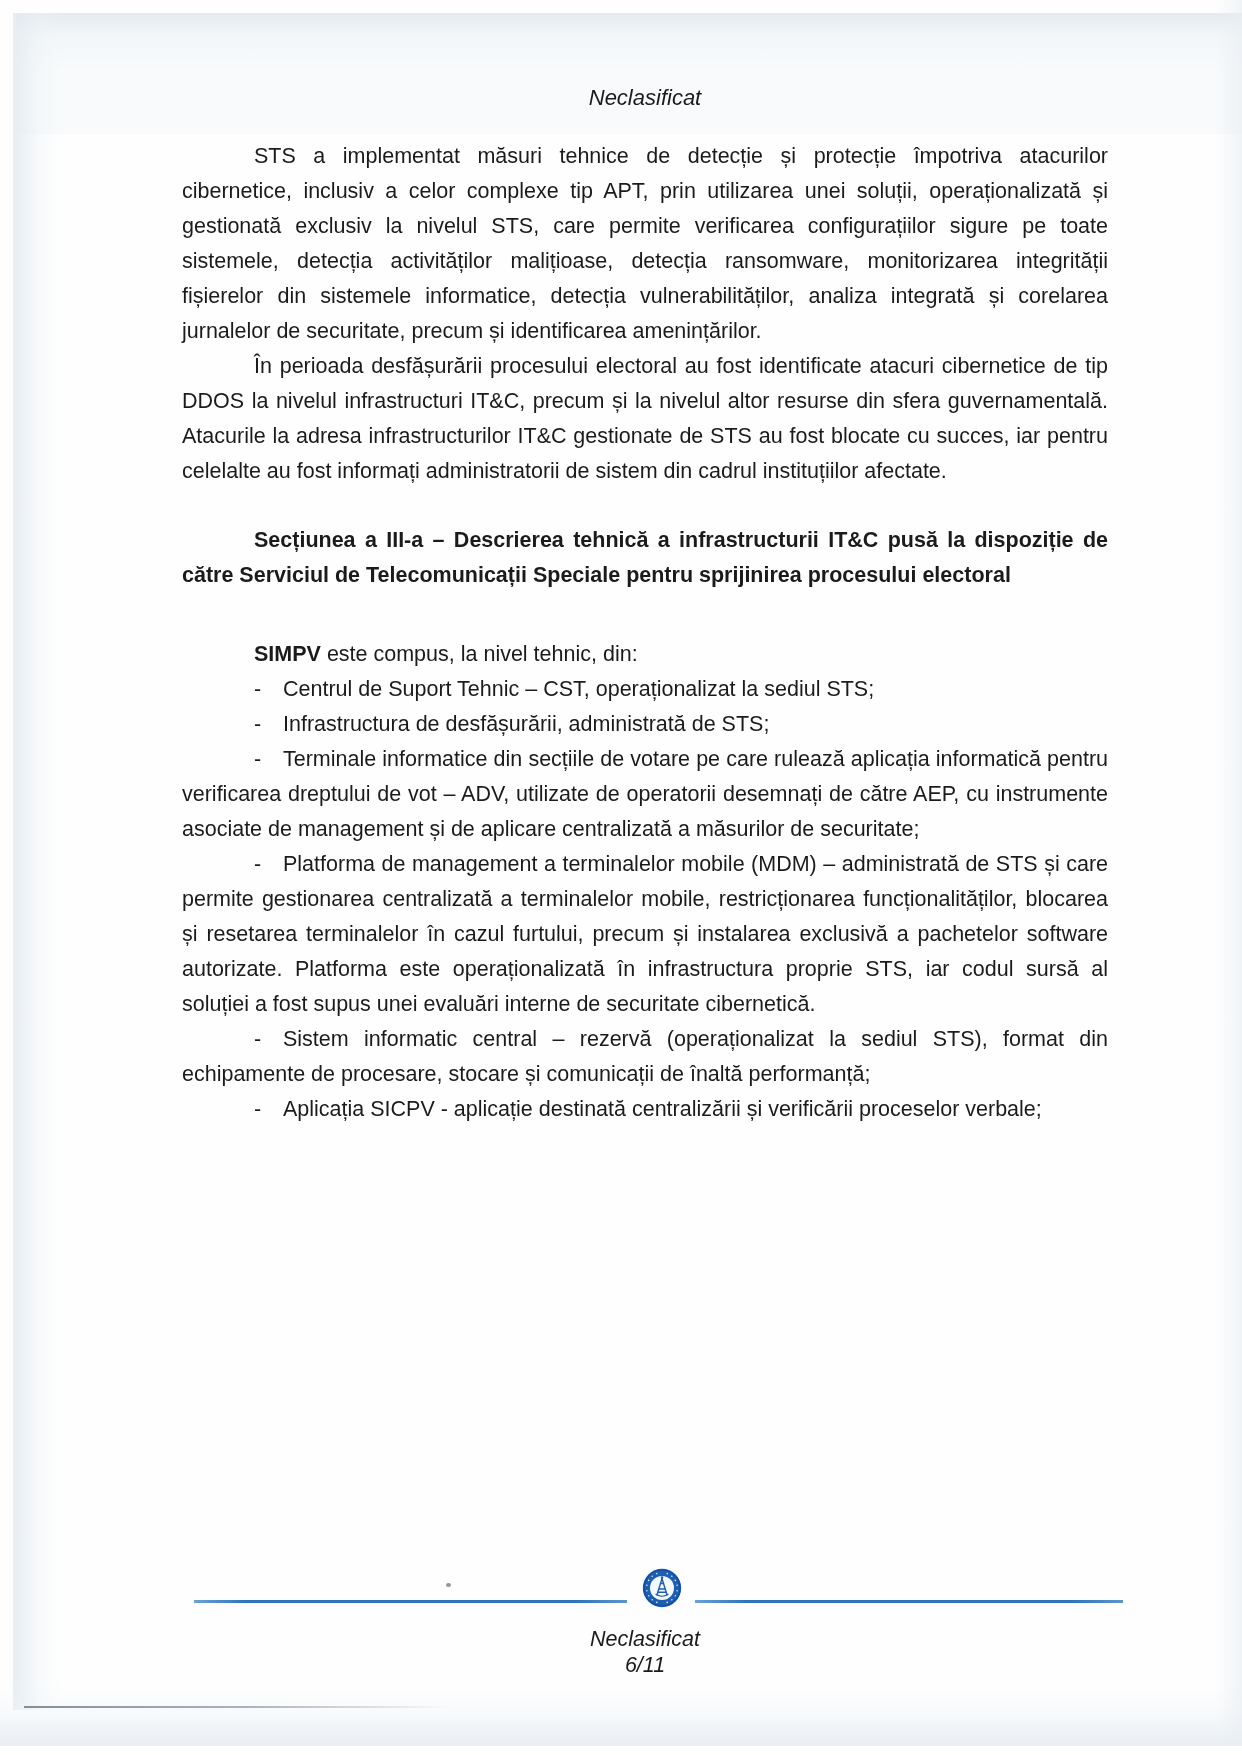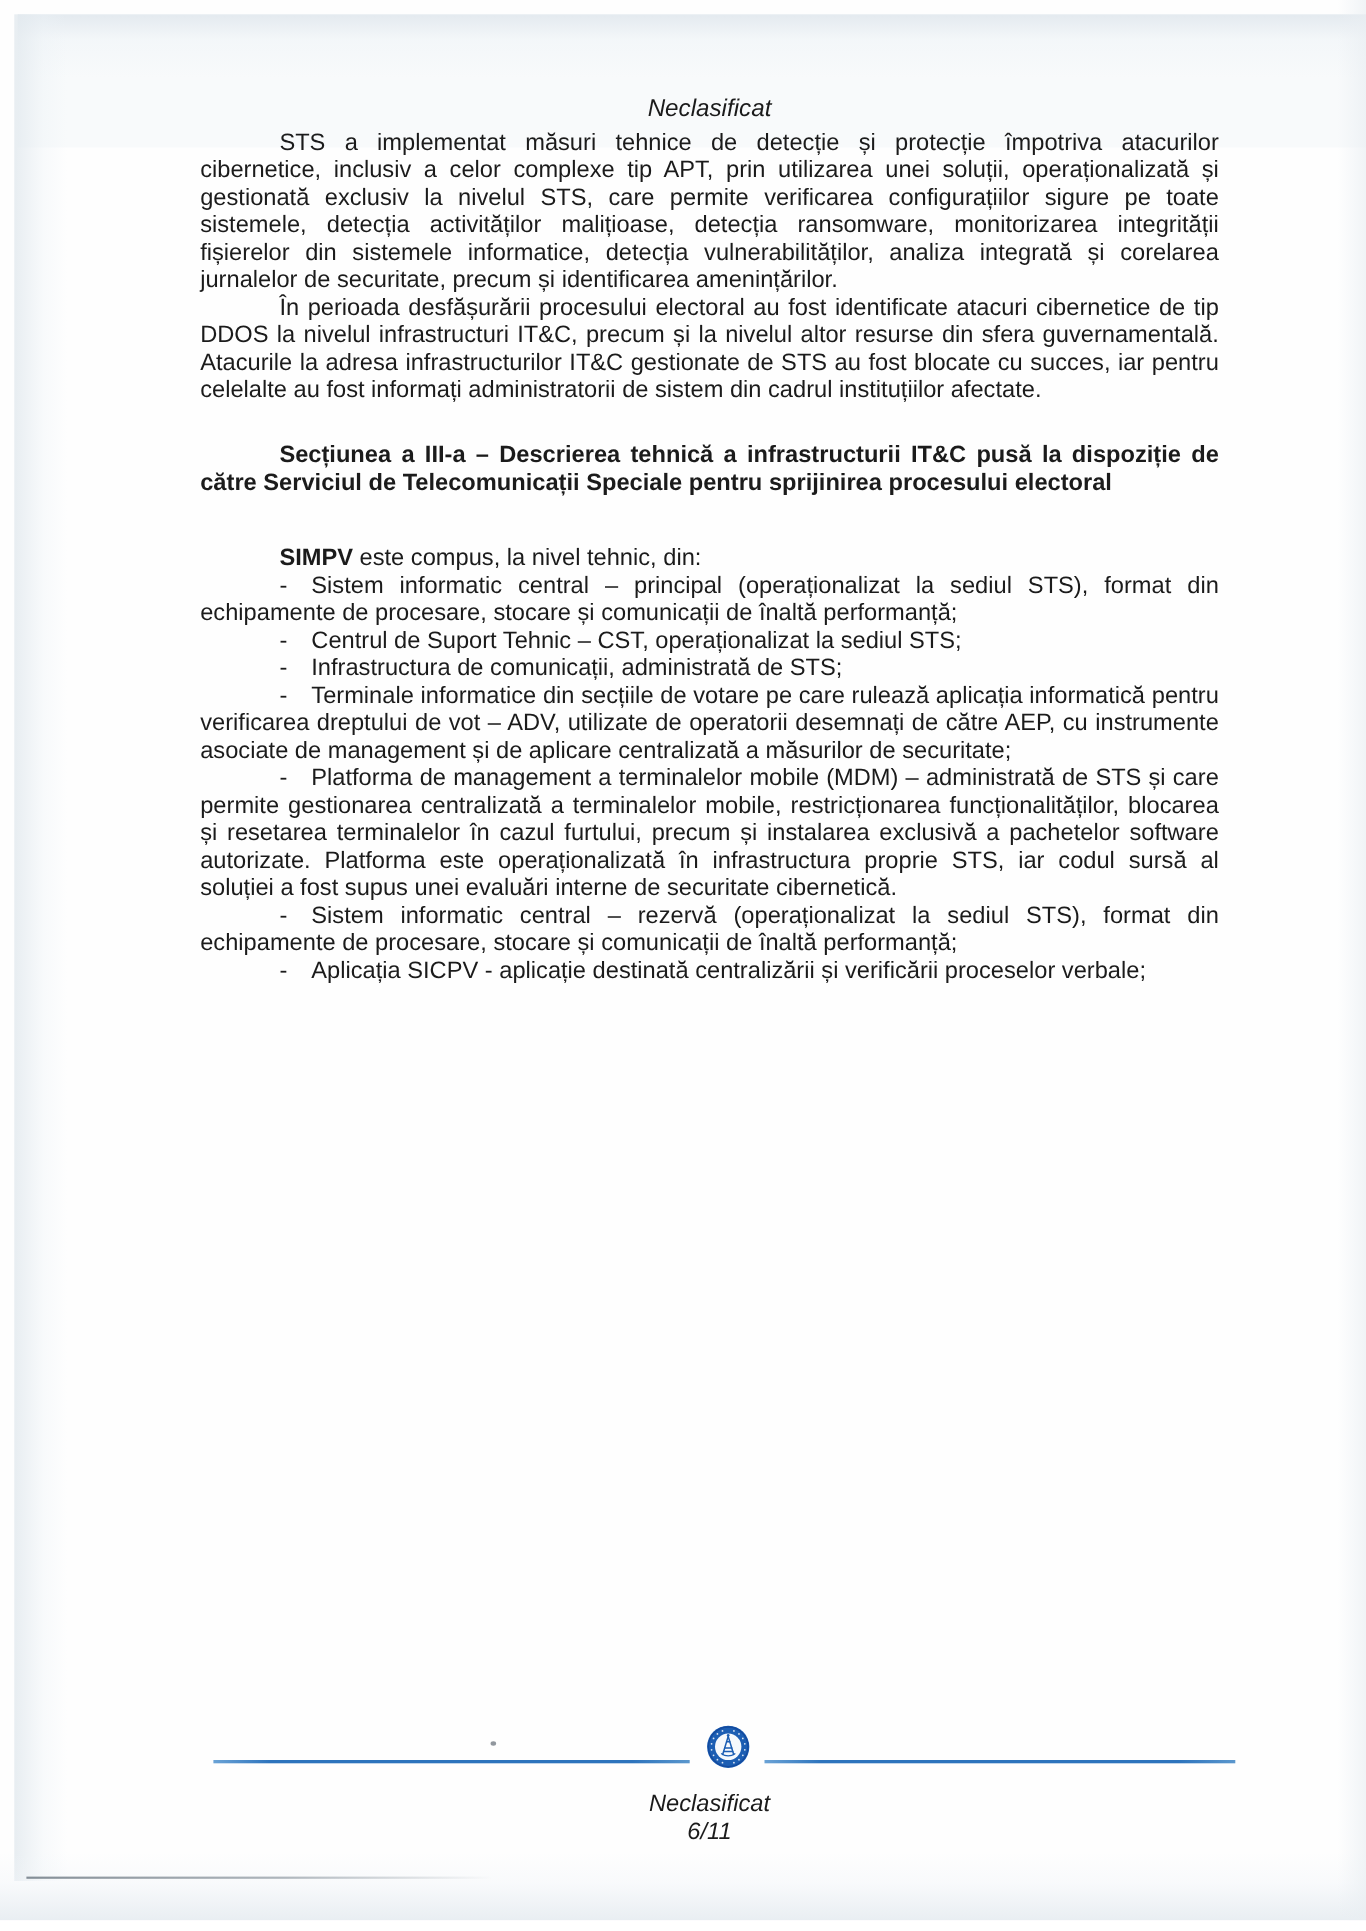--- a/index.html
+++ b/index.html
@@ -22,22 +22,22 @@
     background:linear-gradient(270deg,rgba(233,238,242,.65),rgba(255,255,255,0));}
   .wash{position:absolute;left:16px;top:14px;right:0;height:120px;background:rgba(241,246,249,.45);}
 
   
   .header-class{position:absolute;left:182px;top:85px;width:926px;
     text-align:center;font-style:italic;font-size:22px;line-height:26px;}
   .footer-text{position:absolute;left:182px;top:1626px;width:926px;
     text-align:center;font-style:italic;font-size:21.5px;line-height:26px;}
 
   
-  .doc-body{position:absolute;left:182px;top:117px;width:926px;
-    font-size:21.5px;line-height:25px;text-align:justify;}
+  .doc-body{position:absolute;left:182px;top:139px;width:926px;
+    font-size:21.5px;line-height:35px;text-align:justify;}
   .doc-body p{margin:0;text-indent:72px;}
   .heading{font-weight:bold;margin-top:34px !important;margin-bottom:44px !important;}
   .lead{font-weight:bold;}
   .marker{display:inline-block;width:29px;text-indent:0;}
 
   
   .divider{position:absolute;top:1600px;height:3px;
     background:linear-gradient(90deg,#6ba3d6,#2d74bd 12%,#2d74bd 88%,#5b97cd);}
   .divider.left{left:194px;width:433px;}
   .divider.right{left:695px;width:428px;}
@@ -64,23 +64,22 @@
 
   <div class="doc-body">
 
     <p>STS a implementat măsuri tehnice de detecție și protecție împotriva atacurilor cibernetice, inclusiv a celor complexe tip APT, prin utilizarea unei soluții, operaționalizată și gestionată exclusiv la nivelul STS, care permite verificarea configurațiilor sigure pe toate sistemele, detecția activităților malițioase, detecția ransomware, monitorizarea integrității fișierelor din sistemele informatice, detecția vulnerabilităților, analiza integrată și corelarea jurnalelor de securitate, precum și identificarea amenințărilor.</p>
     <p>În perioada desfășurării procesului electoral au fost identificate atacuri cibernetice de tip DDOS la nivelul infrastructuri IT&amp;C, precum și la nivelul altor resurse din sfera guvernamentală. Atacurile la adresa infrastructurilor IT&amp;C gestionate de STS au fost blocate cu succes, iar pentru celelalte au fost informați administratorii de sistem din cadrul instituțiilor afectate.</p>
 
     <p class="heading">Secțiunea a III-a – Descrierea tehnică a infrastructurii IT&amp;C pusă la dispoziție de către Serviciul de Telecomunicații Speciale pentru sprijinirea procesului electoral</p>
 
     <p><span class="lead">SIMPV</span><span> este compus, la nivel tehnic, din:</span></p>
 
-    <p class="item"><span class="marker">-</span><span>Sistem informatic central – principal (operaționalizat la sediul STS), format din echipamente de procesare, stocare și comunicații de înaltă performanță;</span></p>
     <p class="item"><span class="marker">-</span><span>Centrul de Suport Tehnic – CST, operaționalizat la sediul STS;</span></p>
-    <p class="item"><span class="marker">-</span><span>Infrastructura de comunicații, administrată de STS;</span></p>
+    <p class="item"><span class="marker">-</span><span>Infrastructura de desfășurării, administrată de STS;</span></p>
     <p class="item"><span class="marker">-</span><span>Terminale informatice din secțiile de votare pe care rulează aplicația informatică pentru verificarea dreptului de vot – ADV, utilizate de operatorii desemnați de către AEP, cu instrumente asociate de management și de aplicare centralizată a măsurilor de securitate;</span></p>
     <p class="item"><span class="marker">-</span><span>Platforma de management a terminalelor mobile (MDM) – administrată de STS și care permite gestionarea centralizată a terminalelor mobile, restricționarea funcționalităților, blocarea și resetarea terminalelor în cazul furtului, precum și instalarea exclusivă a pachetelor software autorizate. Platforma este operaționalizată în infrastructura proprie STS, iar codul sursă al soluției a fost supus unei evaluări interne de securitate cibernetică.</span></p>
 
 
     <p class="item"><span class="marker">-</span><span>Sistem informatic central – rezervă (operaționalizat la sediul STS), format din echipamente de procesare, stocare și comunicații de înaltă performanță;</span></p>
     <p class="item"><span class="marker">-</span><span>Aplicația SICPV - aplicație destinată centralizării și verificării proceselor verbale;</span></p>
   </div>
 
   <div class="divider left"></div>
   <div class="divider right"></div>

